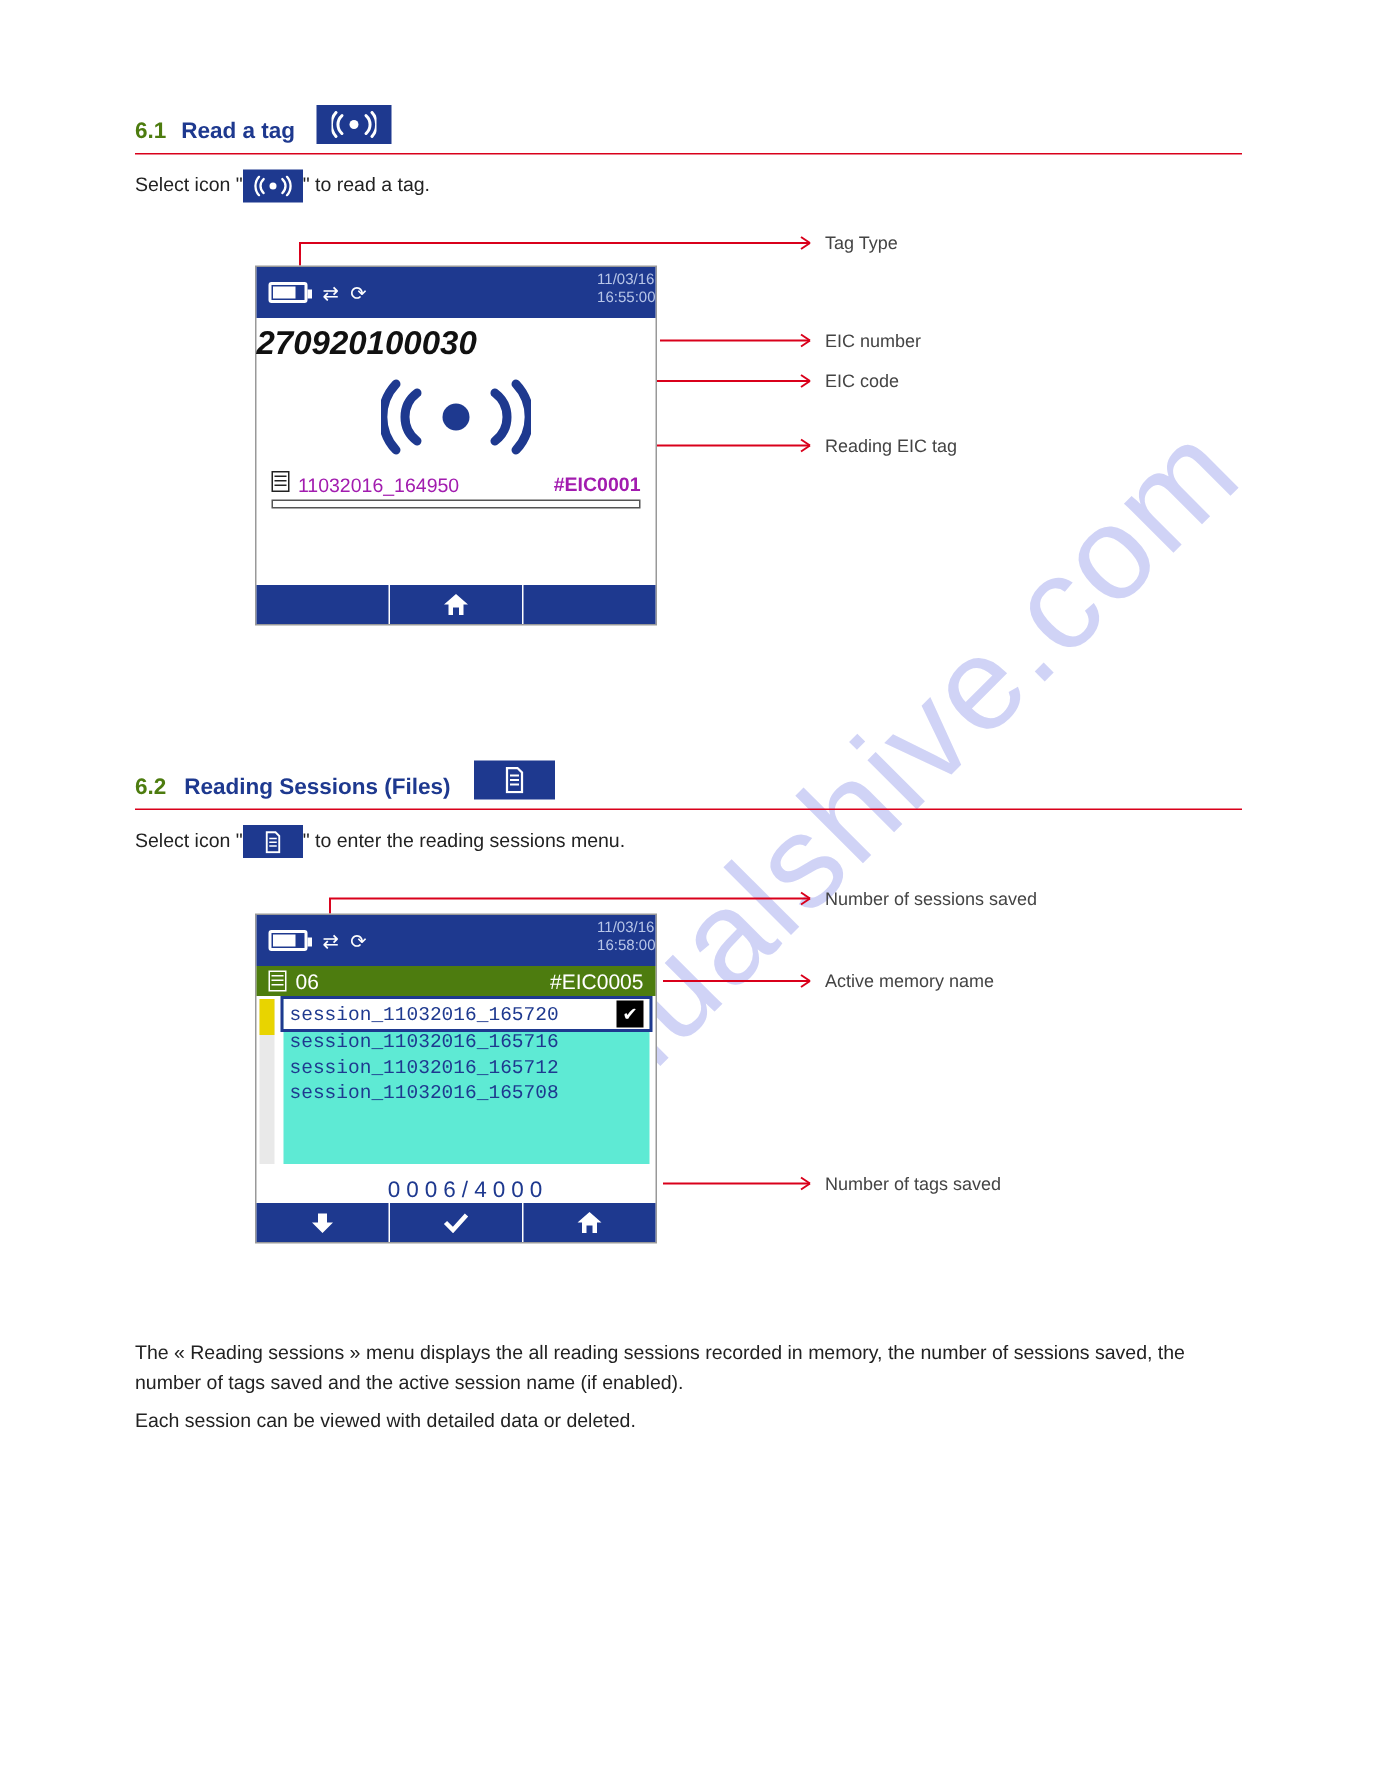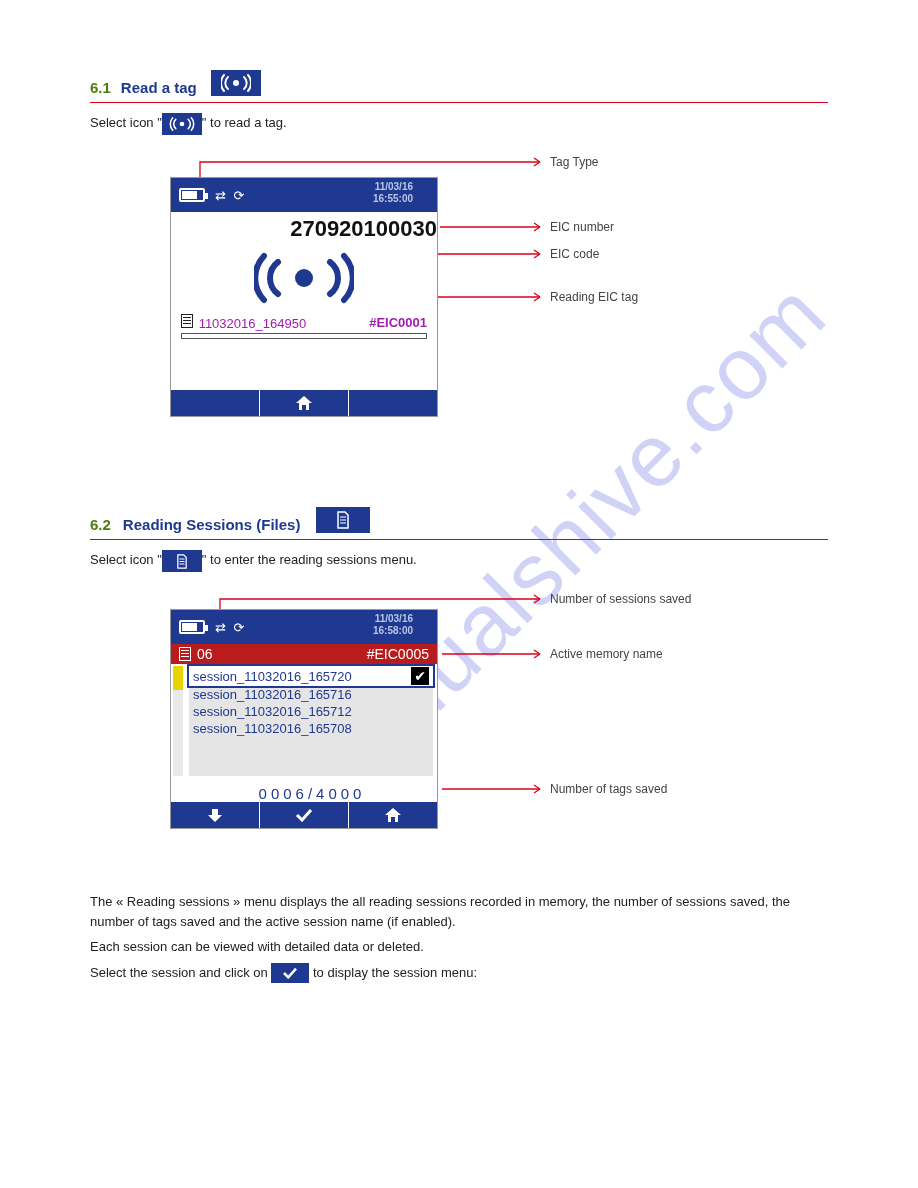--- a/index.html
+++ b/index.html
@@ -64,46 +64,46 @@
     display: flex; align-items: center; padding: 0 8px;
     font-size: 11px; position: relative;
   }
   .battery {
     width: 26px; height: 14px; border: 2px solid #fff; border-radius: 2px;
     position: relative; margin-right: 10px;
   }
   .battery::after { content:""; position:absolute; right:-5px; top:3px; width:3px; height:6px; background:#fff; }
   .battery .fill { position:absolute; left:1px; top:1px; bottom:1px; width: 70%; background:#fff; }
   .status-icons { font-size: 13px; letter-spacing: 2px; }
-  .status-time { position:absolute; right:24px; top:3px; text-align:right; font-size:10px; line-height:1.2; color: #b8c6e8; font-weight: bold; }
+  .status-time { position:absolute; right:0; top:3px; text-align:left; font-size:10px; line-height:1.2; color: #b8c6e8; }
 
   .bottombar { position:absolute; bottom:0; left:0; right:0; height:26px; background:#1e398f; display:flex; }
   .bottombar .seg { flex:1; display:flex; align-items:center; justify-content:center; color:#fff; font-size:16px; border-right: 1px solid #fff; }
   .bottombar .seg:last-child { border-right:none; }
 
   
   .s1-row { display:flex; justify-content:space-between; padding: 6px 10px 0 10px; font-size: 14px; color:#111; }
-  .s1-big { text-align:right; font-size: 22px; font-weight: bold; padding: 4px 0 6px 0; color:#111; }
+  .s1-big { text-align:left; font-size: 22px; font-weight: bold; padding: 4px 0 6px 0; color:#111;font-style:italic; }
   .rfid-big { text-align:center; padding: 4px 0; }
   .rfid-big svg { display:block; margin:0 auto; }
   .s1-session {
     display:flex; justify-content:space-between; align-items:center;
     padding: 6px 10px 2px 10px; font-size:13px; color:#a21caf;
   }
   .s1-session .doc-ico { margin-right:2px; }
   .s1-progress { margin: 0 10px 30px 10px; height:6px; border:1px solid #555; background:#fff; }
 
   
   .arrow { position:absolute; stroke:#d9001b; stroke-width:1.3; fill:none; }
 
   
-  .s2-hdr { background:#b91c1c; color:#fff; display:flex; justify-content:space-between;
+  .s2-hdr { background:#4d7c0f; color:#fff; display:flex; justify-content:space-between;
             padding: 2px 8px; font-size: 14px; align-items:center; }
   .s2-left { display:flex; align-items:center; gap:6px; }
-  .s2-list { position:absolute; top:56px; left:18px; right:4px; bottom:52px; background:#e5e5e5; }
+  .s2-list { position:absolute; top:56px; left:18px; right:4px; bottom:52px; background:#5eead4;font-family:Liberation Mono, monospace; }
   .s2-scroll { position:absolute; top:56px; left:2px; width:10px; bottom:52px; background:#e9e9e9; }
   .s2-scroll .thumb { background:#e8d400; width:100%; height:24px; }
   .s2-item { padding:1px 4px; font-size:13px; color:#1e398f; display:flex; align-items:center; justify-content:space-between; }
   .s2-item.sel { outline:2px solid #1e398f; background:#fff; color:#1e398f; font-weight:normal; }
   .s2-check { width:18px; height:18px; background:#000; color:#fff; display:inline-flex; align-items:center; justify-content:center; font-size:14px; }
   .s2-count { position:absolute; bottom:26px; left:16px; right:0; text-align:center; color:#1e398f; font-size:15px; letter-spacing: 4px; }
   .doc-ico { width:12px; height:14px; border:1px solid #fff; display:inline-block; position:relative; }
   .doc-ico.dark { border-color:#222; }
   .doc-ico::before { content:""; position:absolute; left:1px; right:1px; top:2px; height:1px; background:currentColor; box-shadow: 0 3px 0 currentColor, 0 6px 0 currentColor; }
   .doc-ico.white { color:#fff; }
@@ -306,22 +306,15 @@
             <svg width="18" height="16" viewBox="0 0 18 16">
                 <path d="M9 1 L17 8 L14 8 L14 15 L11 15 L11 10 L7 10 L7 15 L4 15 L4 8 L1 8 Z" fill="#fff"></path>
               </svg>
           </div>
         </div>
       </div>
     </div>
 
     <p class="body-text">The « Reading sessions » menu displays the all reading sessions recorded in memory, the number of sessions saved, the number of tags saved and the active session name (if enabled).</p>
     <p class="body-text">Each session can be viewed with detailed data or deleted.</p>
-    <p class="body-text">
-      <span>Select the session and click on </span><span class="small-chip">
-          <svg width="16" height="12" viewBox="0 0 18 14">
-            <path d="M2 7 L7 12 L16 2" fill="none" stroke="#fff" stroke-width="3"></path>
-          </svg>
-        </span><span> to display the session menu:</span>
-    </p>
 
   </div>
 </div>
 
 </body></html>

